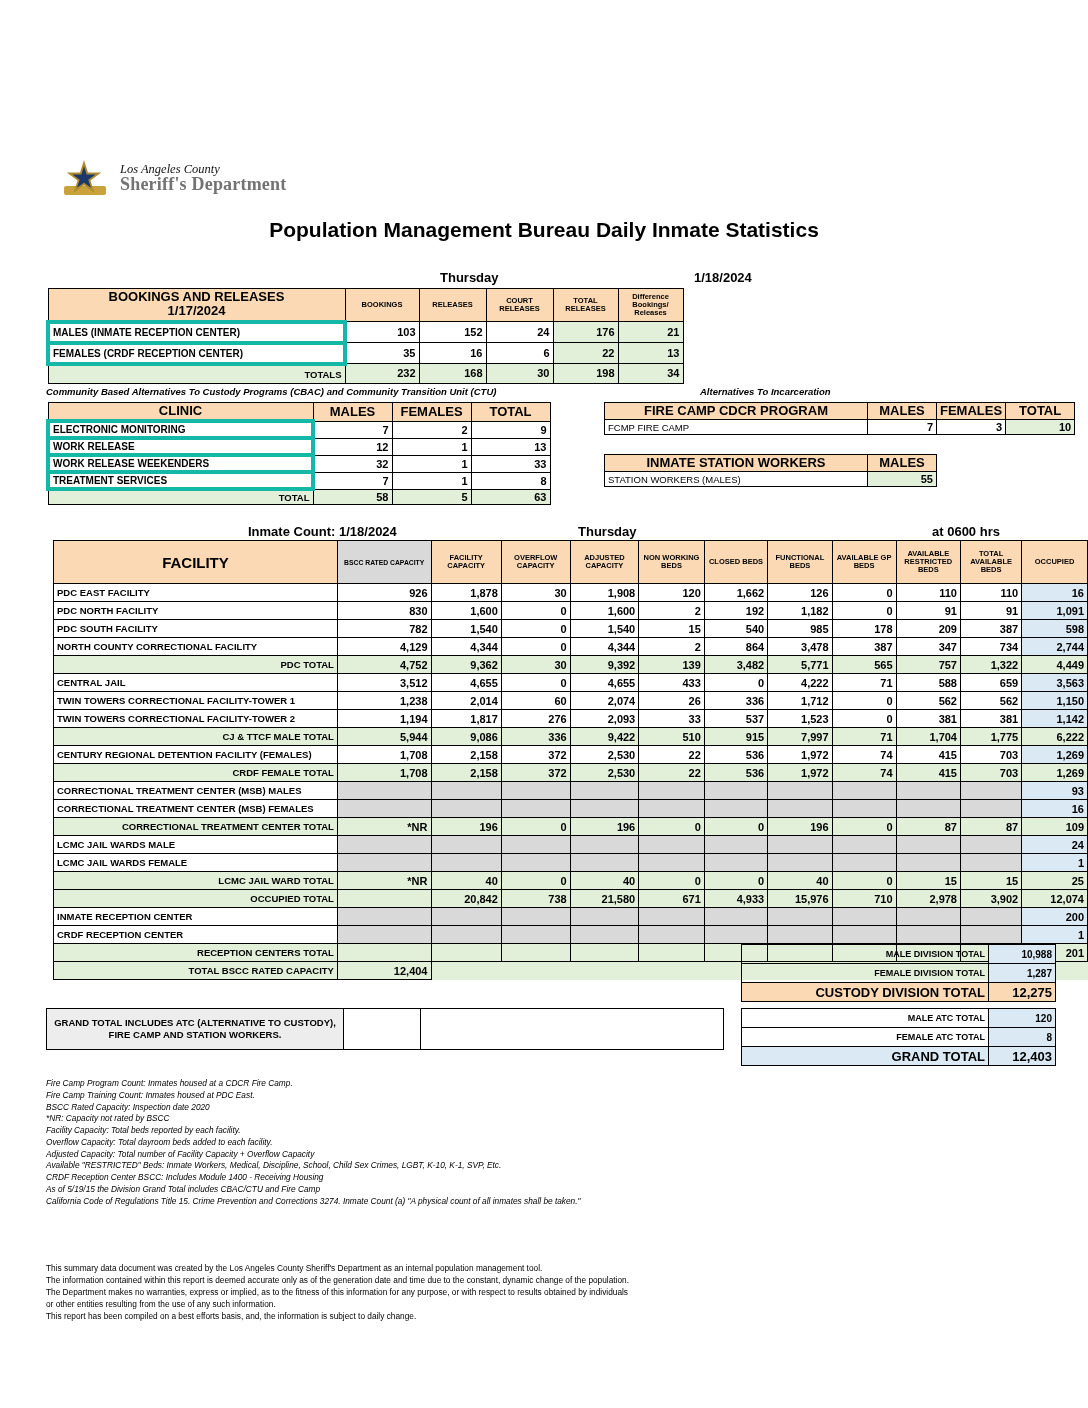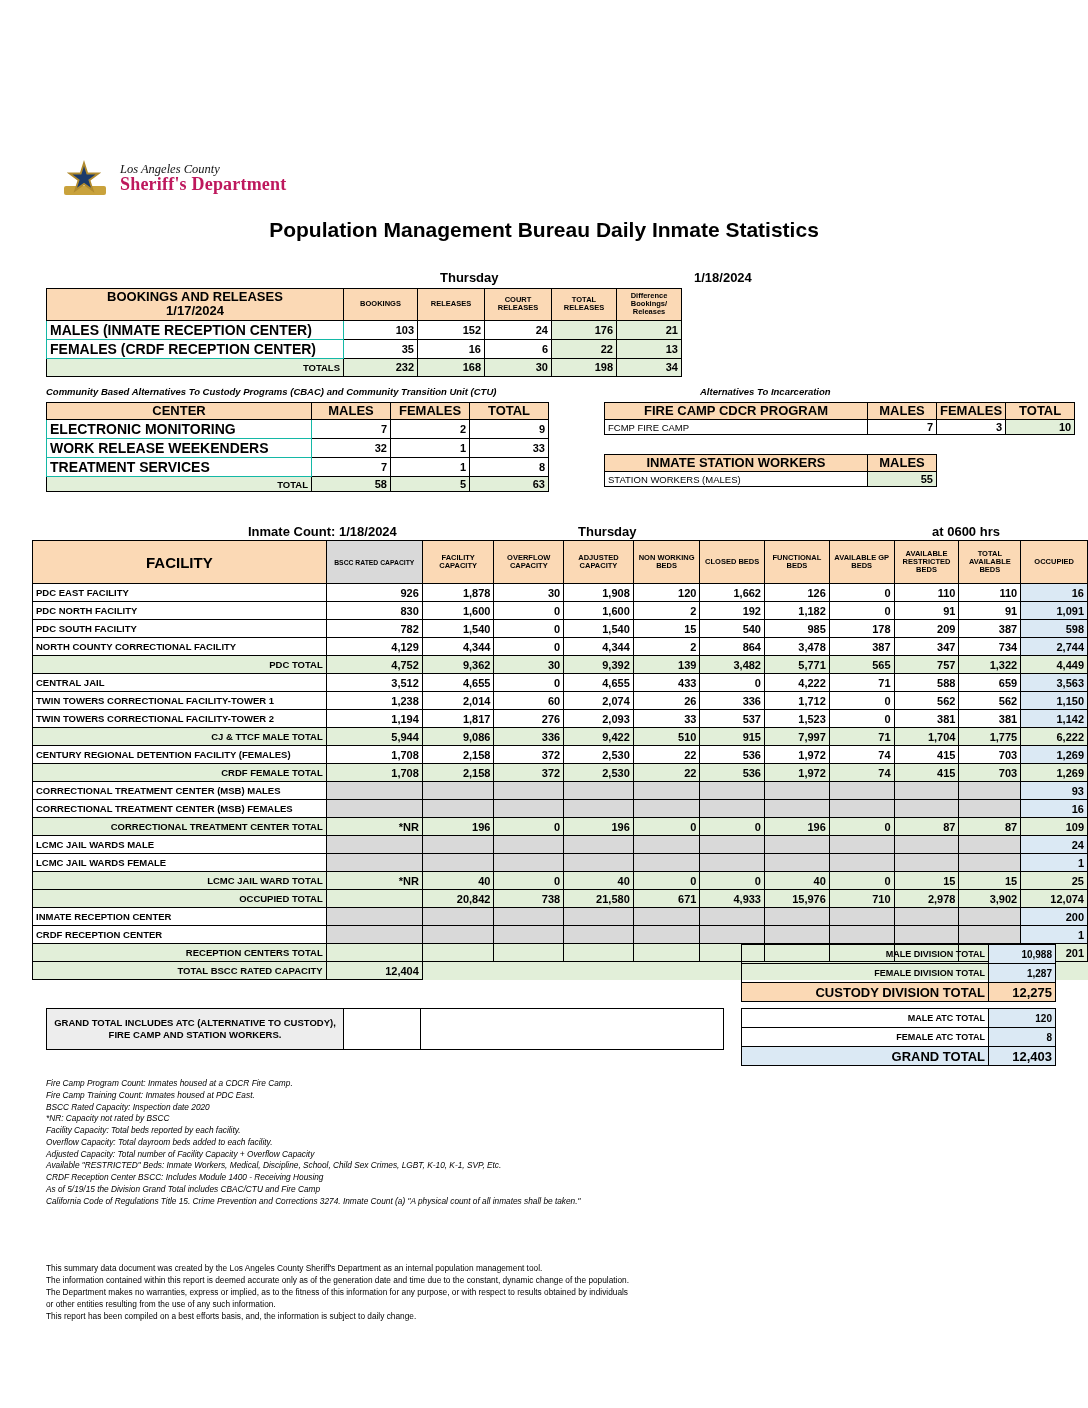--- a/index.html
+++ b/index.html
@@ -20,38 +20,38 @@
     clip-path:polygon(50% 0%,61% 35%,98% 35%,68% 57%,79% 91%,50% 70%,21% 91%,32% 57%,2% 35%,39% 35%);
   }
   .badge .star2 {
     position:absolute; left:10px; top:8px; width:24px; height:24px;
     background:#1b3a6b;
     clip-path:polygon(50% 0%,61% 35%,98% 35%,68% 57%,79% 91%,50% 70%,21% 91%,32% 57%,2% 35%,39% 35%);
   }
   .badge .ribbon { position:absolute; left:2px; top:28px; width:42px; height:9px; background:#c9a23c; border-radius:2px; }
   .logo-text { line-height:1.0; }
   .logo-text .l1 { font-family:"Liberation Serif", serif; font-style:italic; font-size:12.5px; color:#111; }
-  .logo-text .l2 { font-family:"Liberation Serif", serif; font-weight:bold; font-size:18px; color:#be185d; letter-spacing:.2px; }
+  .logo-text .l2 { font-family:"Liberation Serif", serif; font-weight:bold; font-size:18px; color:#737373; letter-spacing:.2px; }
 
   
   .main-title {
     position:absolute; left:0; top:218px; width:1088px; text-align:center;
     font-size:21px; font-weight:bold;
   }
 
   
   table { border-collapse:collapse; }
   td, th { font-size:10.5px; padding:1px 3px; }
   .num { text-align:right; font-weight:bold; font-size:11px; }
   .hdr {
     background:#fbd9b5; border:1px solid #000; text-align:center;
     font-weight:bold; font-size:13px; line-height:1.1;
   }
   .hdr-sm { font-size:7.5px; }
-  .lbl { border:1px solid #14b8a6; font-size:14px; font-weight:bold; }
+  .lbl { border:4px solid #14b8a6; font-size:10px; font-weight:bold; }
   .cell { border:1px solid #000; }
   .green { background:#e2efd9; }
   .blue  { background:#dbe9f4; }
   .gray  { background:#d9d9d9; }
   .white { background:#fff; }
   .day-label { position:absolute; left:440px; top:270px; font-size:13px; font-weight:bold; }
   .day-date { position:absolute; left:694px; top:270px; font-size:13px; font-weight:bold; }
 
   .t-book { position:absolute; left:46px; top:288px; }
   .t-book td { height:15px; }
@@ -61,21 +61,21 @@
   .alt-cap  { position:absolute; left:700px; top:386px; font-size:9.5px; font-style:italic; font-weight:bold; }
   .t-cbac { position:absolute; left:46px; top:402px; }
   .t-fire { position:absolute; left:604px; top:402px; }
   .t-isw  { position:absolute; left:604px; top:454px; }
 
   
   .ic-title { position:absolute; left:248px; top:524px; font-size:13px; font-weight:bold; }
   .ic-day   { position:absolute; left:578px; top:524px; font-size:13px; font-weight:bold; }
   .ic-hrs   { position:absolute; left:932px; top:524px; font-size:13px; font-weight:bold; }
 
-  .t-fac { position:absolute; left:32px; top:540px; }
+  .t-fac { position:absolute; left:53px; top:540px; }
   .t-fac td { height:15px; }
   .t-fac .facname { font-size:9.5px; font-weight:bold; text-transform:uppercase; }
   .t-fac .total-row td { background:#e2efd9; font-weight:bold; }
   .t-fac .right-lbl { text-align:right; font-weight:bold; font-size:9.5px; }
   .facility-head {
     background:#fbd9b5; border:1px solid #000; font-weight:bold; font-size:15px; text-align:center;
   }
   .bscc-head { background:#d9d9d9; border:1px solid #000; font-size:6.8px; font-weight:bold; text-align:center; }
 
   .t-div { position:absolute; left:741px; top:944px; }
@@ -162,30 +162,36 @@
     </tr>
   </tbody>
     </table>
 
   <div class="cbac-cap">Community Based Alternatives To Custody Programs (CBAC) and Community Transition Unit (CTU)</div>
   <div class="alt-cap">Alternatives To Incarceration</div>
 
   <table class="t-cbac">
     <tbody>
         <tr>
-      <td class="hdr" style="width:258px;">CENTER</td>
+      <td class="hdr" style="width:258px;">CLINIC</td>
       <td class="hdr" style="width:72px;">MALES</td>
       <td class="hdr" style="width:72px;">FEMALES</td>
       <td class="hdr" style="width:72px;">TOTAL</td>
     </tr>
     <tr>
       <td class="lbl">ELECTRONIC MONITORING</td>
       <td class="cell num white">7</td>
       <td class="cell num white">2</td>
       <td class="cell num white">9</td>
+    </tr>
+    <tr>
+      <td class="lbl">WORK RELEASE</td>
+      <td class="cell num white">12</td>
+      <td class="cell num white">1</td>
+      <td class="cell num white">13</td>
     </tr>
     <tr>
       <td class="lbl">WORK RELEASE WEEKENDERS</td>
       <td class="cell num white">32</td>
       <td class="cell num white">1</td>
       <td class="cell num white">33</td>
     </tr>
     <tr>
       <td class="lbl">TREATMENT SERVICES</td>
       <td class="cell num white">7</td>

